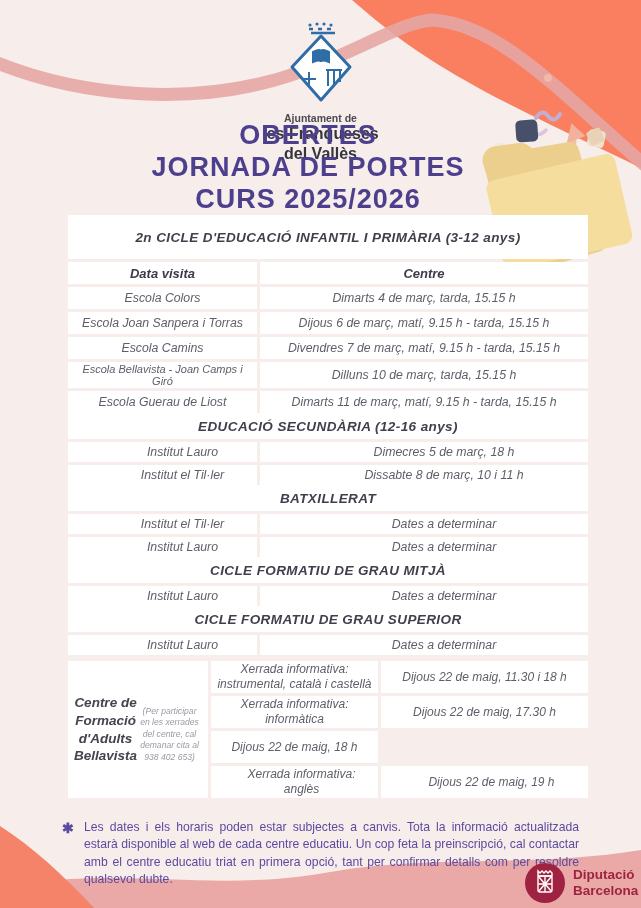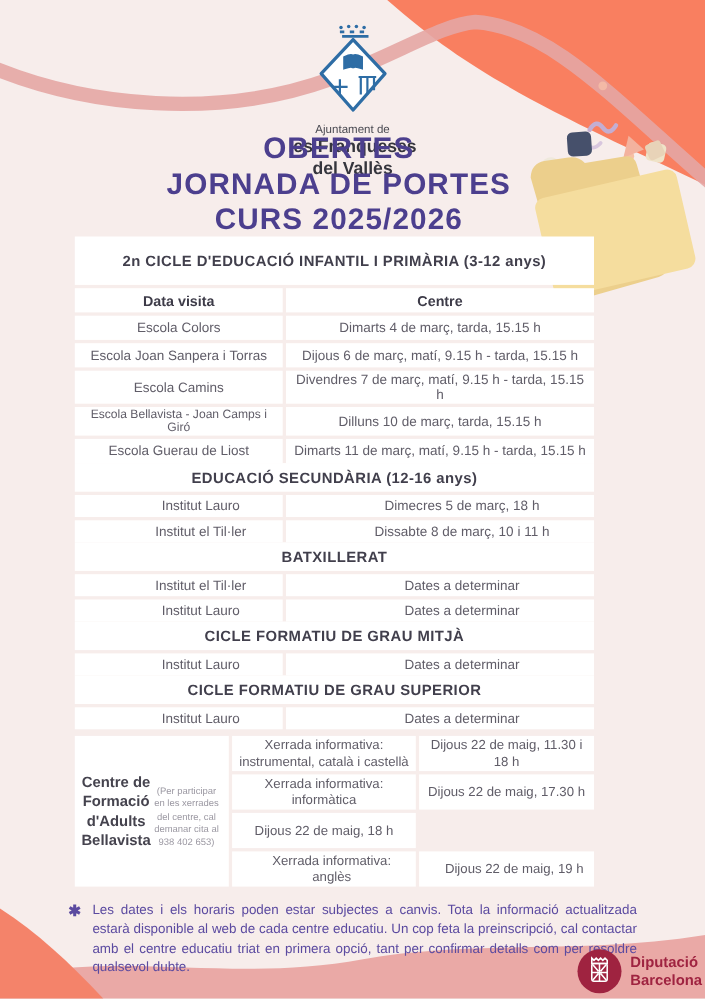--- a/index.html
+++ b/index.html
@@ -5,30 +5,30 @@
   html,body{margin:0;padding:0;background:#e9e2e0;}
   .poster{
     position:relative;width:641px;height:908px;margin:0 auto;
     background:#f7edeb;overflow:hidden;
     font-family:"Liberation Sans",sans-serif;color:#5f5c66;
   }
   .decor{position:absolute;left:0;top:0;width:641px;height:908px;pointer-events:none;}
   
   .org{position:absolute;top:20px;left:0;width:641px;text-align:center;}
   .org .crest{display:block;margin:0 auto;}
-  .org-l1{font-size:10.5px;color:#4a4a52;margin-top:4px;}
+  .org-l1{font-size:10.5px;color:#4a4a52;margin-top:4px;font-weight:bold;}
   .org-l2,.org-l3{font-size:16px;font-weight:bold;color:#35353d;line-height:1.25;}
   
   .title{
     position:absolute;top:120px;left:0;width:616px;text-align:center;
     color:#4c3f8e;font-weight:bold;font-size:27px;line-height:1.18;
     letter-spacing:1px;
   }
   
-  .content{position:absolute;left:68px;top:215px;width:472px;}
+  .content{position:absolute;left:68px;top:215px;width:520px;font-style:italic;}
   .panel{display:grid;gap:3px;background:transparent;}
   .panel + .panel{margin-top:0;}
   .m22{margin-top:22px;}.m4{margin-top:4px;}.m6{margin-top:6px;}
   .ptitle{
     background:#ffffff;display:flex;align-items:center;justify-content:center;
     font-weight:bold;color:#413f4c;font-size:13.5px;letter-spacing:.4px;
   }
   .h44{height:44px;}.h26{height:26px;}
   .trow{display:grid;grid-template-columns:189px 1fr;gap:3px;}
   .cell{

